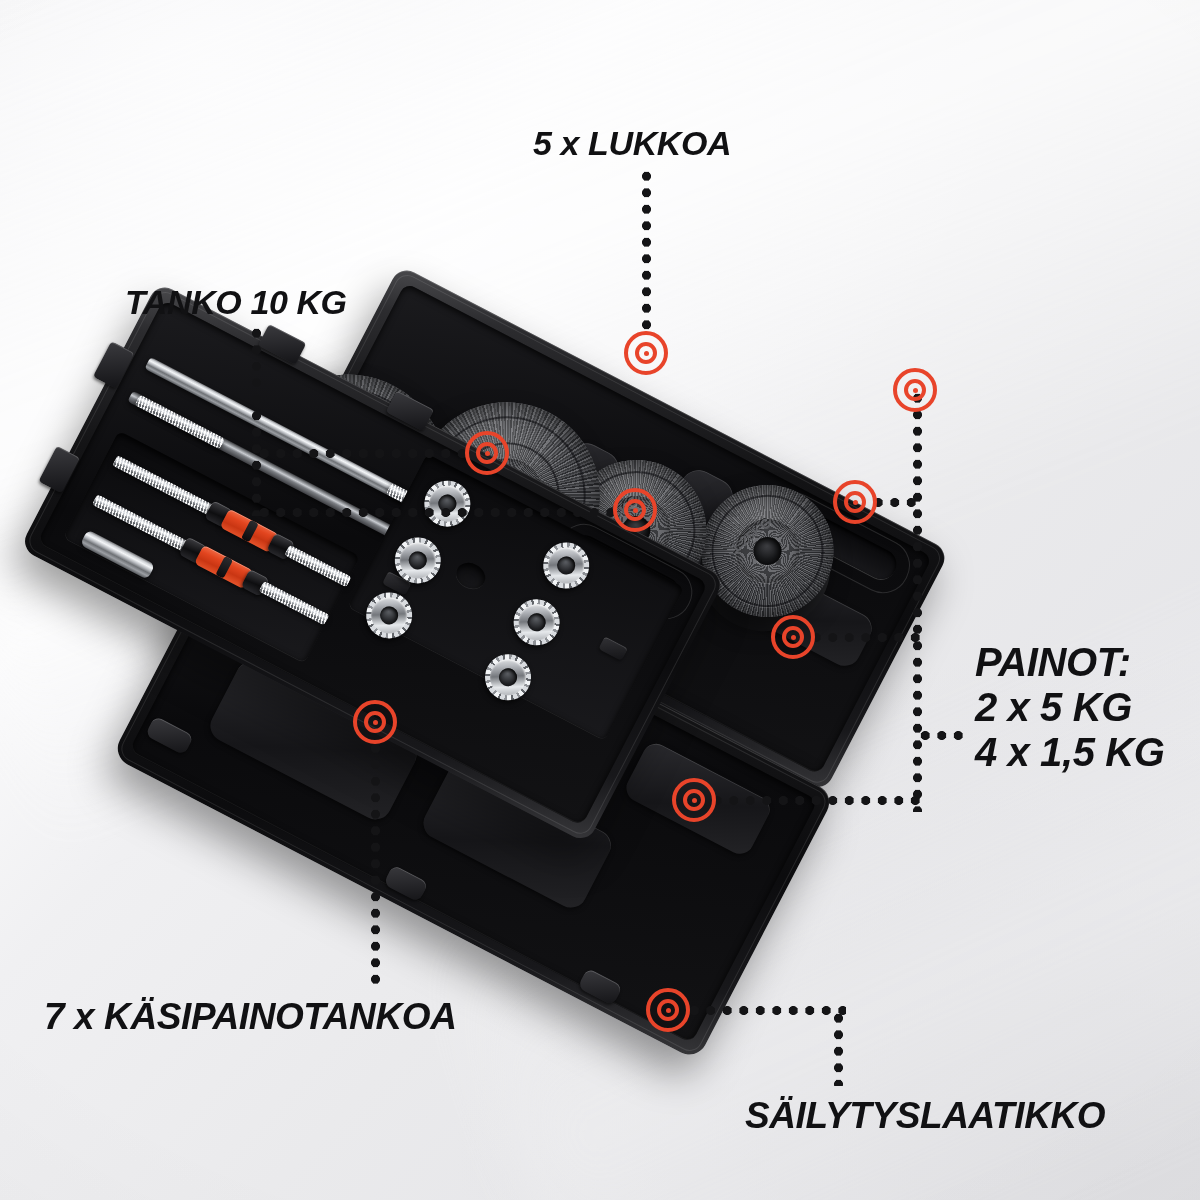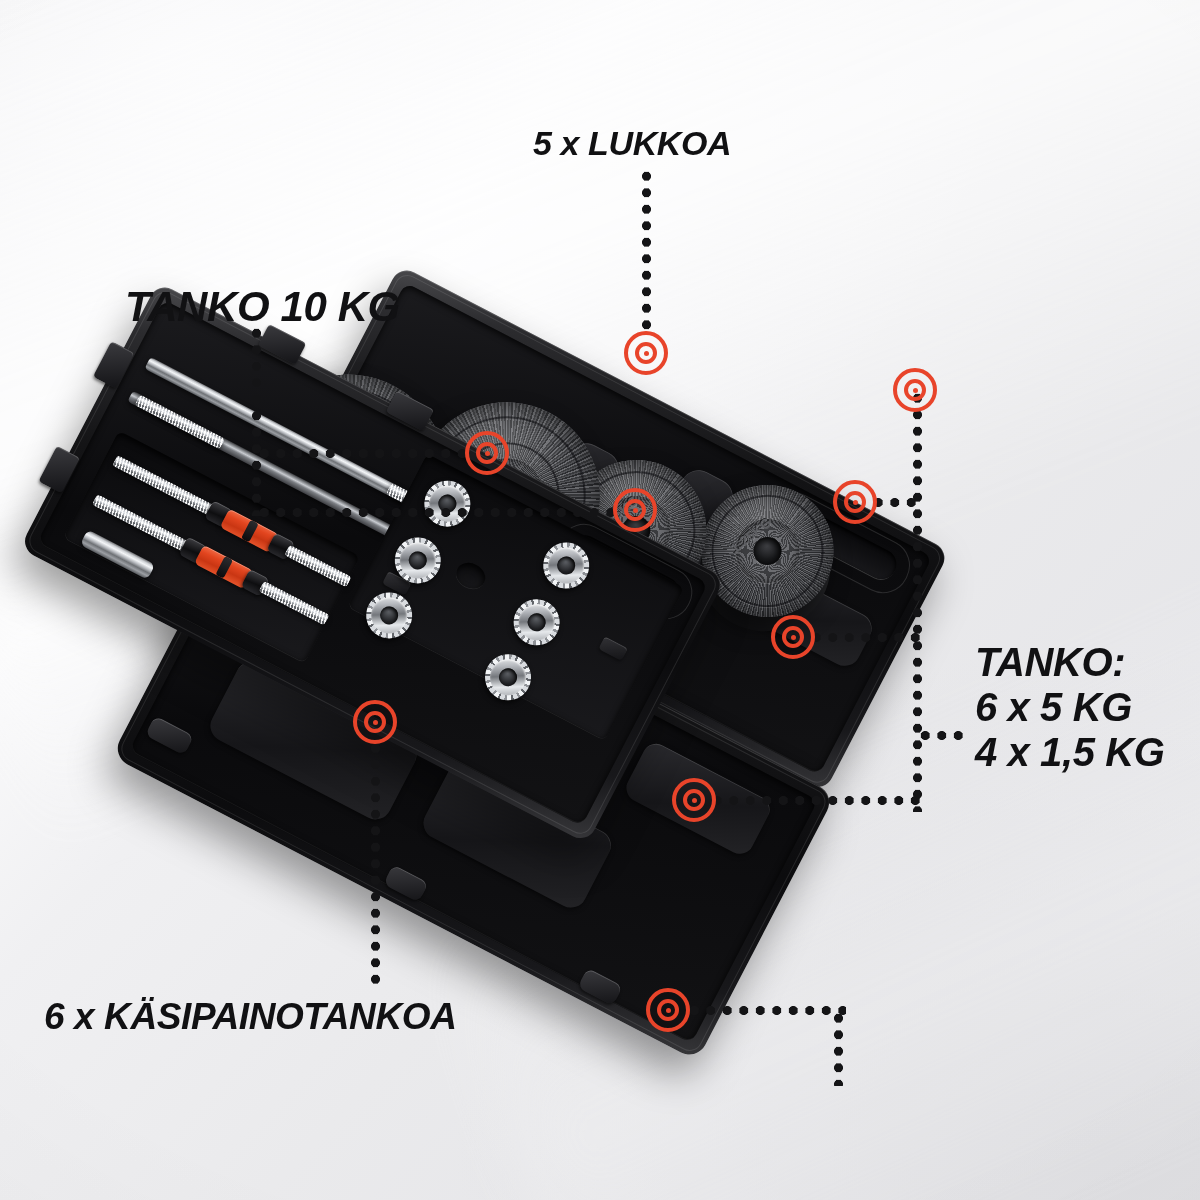--- a/index.html
+++ b/index.html
@@ -309,38 +309,38 @@
   <div class="ann">
 
     <div class="lbl" style="left:533px;top:124px;font-size:34px;">5 x LUKKOA</div>
     <div class="dotV" style="left:641.5px;top:168px;height:167px;"></div>
     <div class="tgt" style="left:646px;top:353px;">
       <i class="r1"></i>
       <i class="r2"></i>
       <i class="r3"></i>
     </div>
 
-    <div class="lbl" style="left:125px;top:283px;font-size:42px;">TANKO 10 KG</div>
+    <div class="lbl" style="left:125px;top:283px;font-size:34px;">TANKO 10 KG</div>
     <div class="dotV" style="left:251.5px;top:325px;height:191px;"></div>
     <div class="dotH" style="left:256px;top:448.5px;width:214px;"></div>
     <div class="dotH" style="left:256px;top:507.5px;width:364px;"></div>
     <div class="tgt" style="left:487px;top:453px;">
       <i class="r1"></i>
       <i class="r2"></i>
       <i class="r3"></i>
     </div>
     <div class="tgt" style="left:635px;top:510px;">
       <i class="r1"></i>
       <i class="r2"></i>
       <i class="r3"></i>
     </div>
 
     <div class="lbl" style="left:975px;top:640px;font-size:40px;">
-      <div>TANKO:</div>
-      <div>6 x 5 KG</div>
+      <div>PAINOT:</div>
+      <div>2 x 5 KG</div>
       <div>4 x 1,5 KG</div>
     </div>
     <div class="dotV" style="left:912.5px;top:390px;height:422px;"></div>
     <div class="dotH" style="left:870px;top:497.5px;width:51px;"></div>
     <div class="dotH" style="left:808px;top:632.5px;width:113px;"></div>
     <div class="dotH" style="left:709px;top:795.5px;width:212px;"></div>
     <div class="dotH" style="left:917px;top:730.5px;width:49px;"></div>
     <div class="tgt" style="left:915px;top:390px;">
       <i class="r1"></i>
       <i class="r2"></i>
@@ -355,28 +355,29 @@
       <i class="r1"></i>
       <i class="r2"></i>
       <i class="r3"></i>
     </div>
     <div class="tgt" style="left:694px;top:800px;">
       <i class="r1"></i>
       <i class="r2"></i>
       <i class="r3"></i>
     </div>
 
-    <div class="lbl" style="left:44px;top:996px;font-size:37px;">6 x KÄSIPAINOTANKOA</div>
+    <div class="lbl" style="left:44px;top:996px;font-size:37px;">7 x KÄSIPAINOTANKOA</div>
     <div class="dotV" style="left:370.5px;top:740px;height:245px;"></div>
     <div class="tgt" style="left:375px;top:722px;">
       <i class="r1"></i>
       <i class="r2"></i>
       <i class="r3"></i>
     </div>
 
+    <div class="lbl" style="left:745px;top:1095px;font-size:37px;">SÄILYTYSLAATIKKO</div>
     <div class="dotH" style="left:686px;top:1005.5px;width:160px;"></div>
     <div class="dotV" style="left:833.5px;top:1010px;height:76px;"></div>
     <div class="tgt" style="left:668px;top:1010px;">
       <i class="r1"></i>
       <i class="r2"></i>
       <i class="r3"></i>
     </div>
   </div>
 
 </div>

